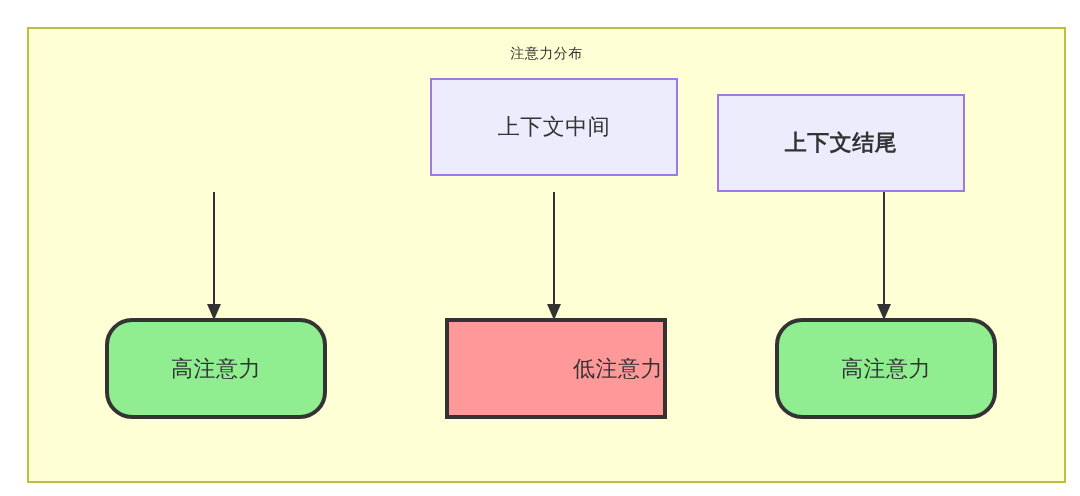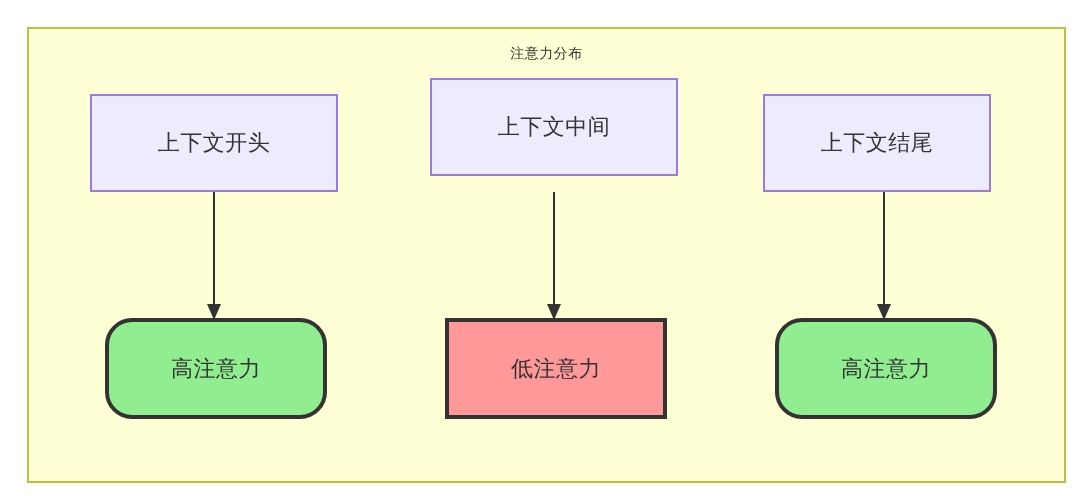--- a/index.html
+++ b/index.html
@@ -60,29 +60,29 @@
   }
 
   
   .node-context {
     background: #ececfd;
     border: 2px solid #9f79e3;
     height: 98px;
   }
   #node-context-start  { left: 61px;  top: 65px; width: 248px; }
   #node-context-middle { left: 401px; top: 49px; width: 248px; }
-  #node-context-end    { left: 734px; top: 65px; width: 228px; }
+  #node-context-end    { left: 688px; top: 65px; width: 248px; font-weight: bold; }
 
   
   .node-attention {
     height: 101px;
     border: 4px solid #333333;
   }
   .attention-high { background: #90ee90; border-radius: 27px; }
-  .attention-low  { background: #ff9999; }
+  .attention-low  { background: #ff9999; justify-content: flex-end; }
   #node-attention-start  { left: 76px;  top: 289px; width: 222px; }
   #node-attention-middle { left: 416px; top: 289px; width: 222px; }
   #node-attention-end    { left: 746px; top: 289px; width: 222px; }
 
   
   .edge-layer {
     position: absolute;
     left: 0;
     top: 0;
     width: 1039px;
@@ -119,23 +119,20 @@
         <path class="edge-line" d="M525,163 L525,281"></path>
         <polygon class="edge-head" points="525,291 518,275 532,275"></polygon>
       </g>
 
       <g>
         <path class="edge-line" d="M855,163 L855,281"></path>
         <polygon class="edge-head" points="855,291 848,275 862,275"></polygon>
       </g>
     </svg>
 
-    <div class="node node-context" id="node-context-start">
-      <span>上下文开头</span>
-    </div>
 
     <div class="node node-context" id="node-context-middle">
       <span>上下文中间</span>
     </div>
 
     <div class="node node-context" id="node-context-end">
       <span>上下文结尾</span>
     </div>
 
     <div class="node node-attention attention-high" id="node-attention-start">

